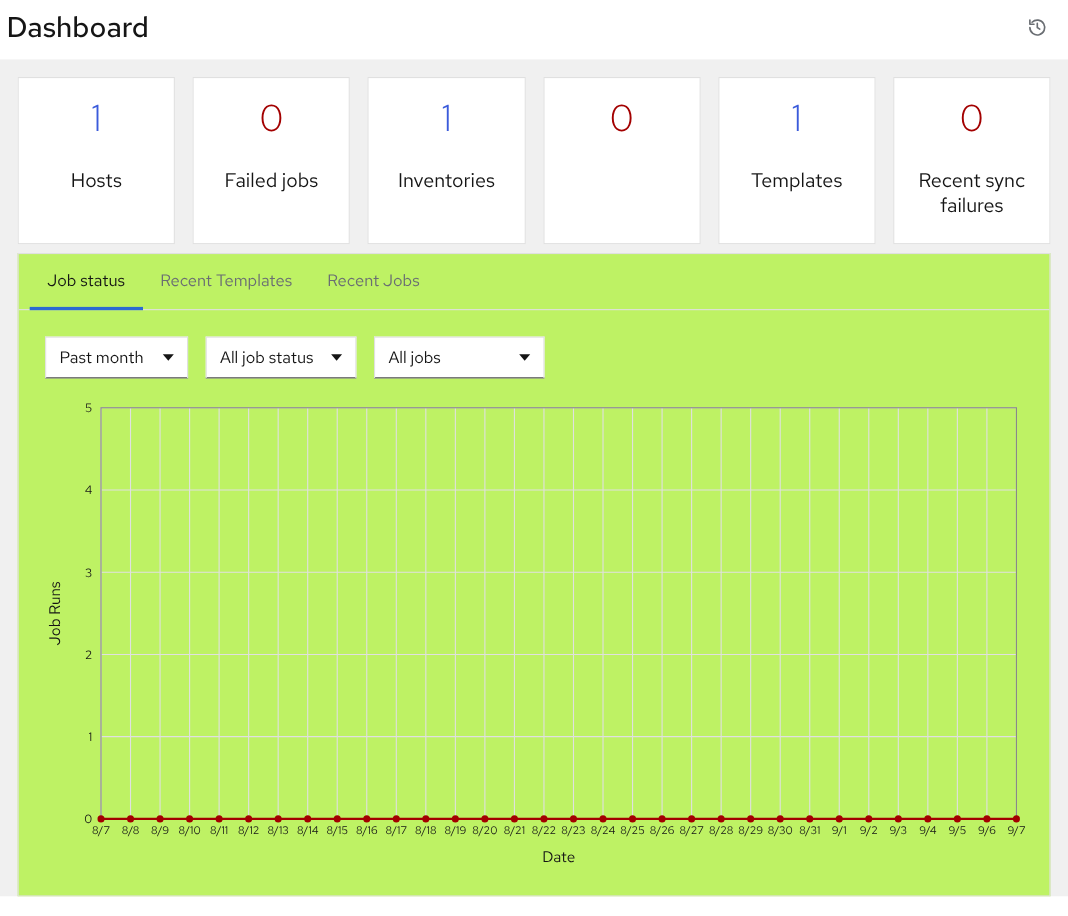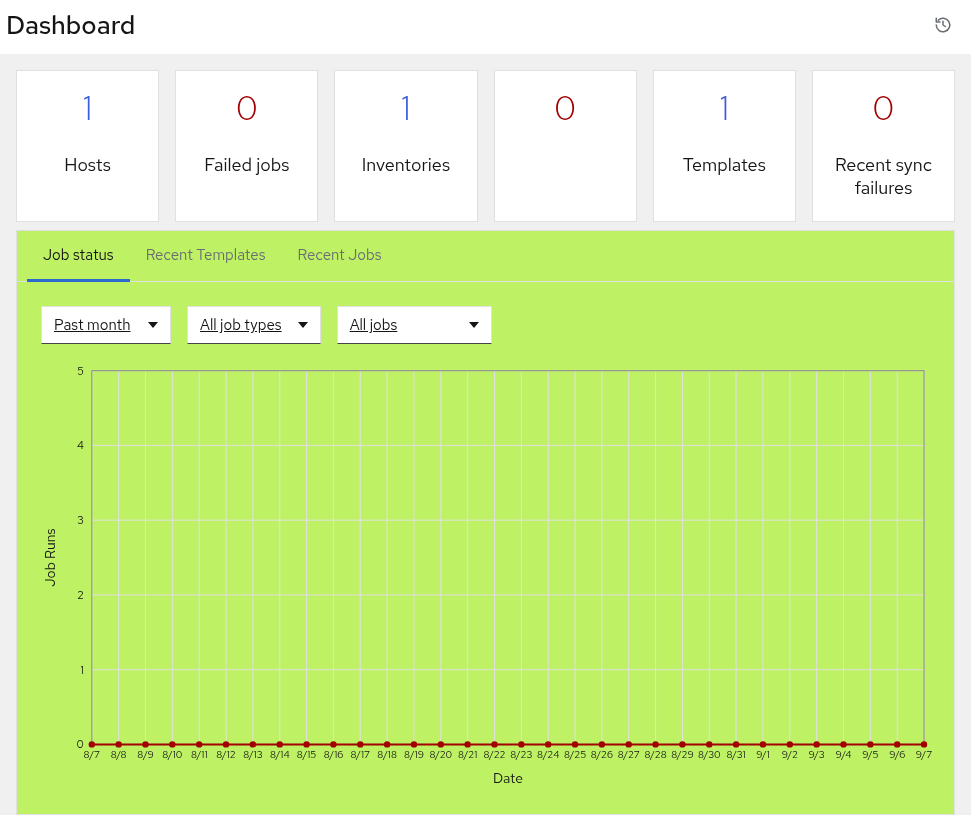--- a/index.html
+++ b/index.html
@@ -97,21 +97,20 @@
   .tab.active {
     color: var(--text);
     border-bottom-color: #2b6bd1;
   }
 
   
   .filters {
     display: flex;
     gap: 16px;
     padding: 24px 24px 8px 24px;
-    text-decoration: underline;
   }
   .select {
     display: inline-flex;
     align-items: center;
     justify-content: space-between;
     gap: 16px;
     min-width: 130px;
     padding: 8px 12px;
     border: 1px solid var(--card-border);
     border-bottom: 1px solid #444;
@@ -184,21 +183,21 @@
       <div class="tab">Recent Templates</div>
       <div class="tab">Recent Jobs</div>
     </div>
 
     <div class="filters">
       <div class="select">
         <span>Past month</span>
         <span class="caret"></span>
       </div>
       <div class="select">
-        <span>All job types</span>
+        <span>All job status</span>
         <span class="caret"></span>
       </div>
       <div class="select wide">
         <span>All jobs</span>
         <span class="caret"></span>
       </div>
     </div>
 
     <div class="chart-wrap">
       <svg class="chart" id="chart" viewBox="0 0 900 430" preserveAspectRatio="xMidYMid meet">

